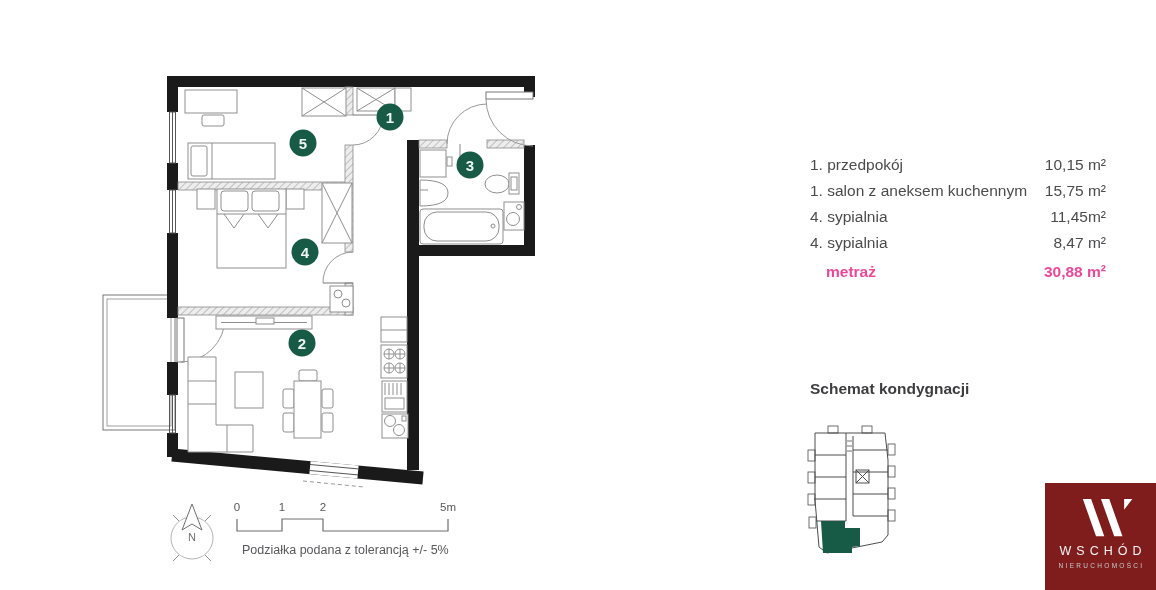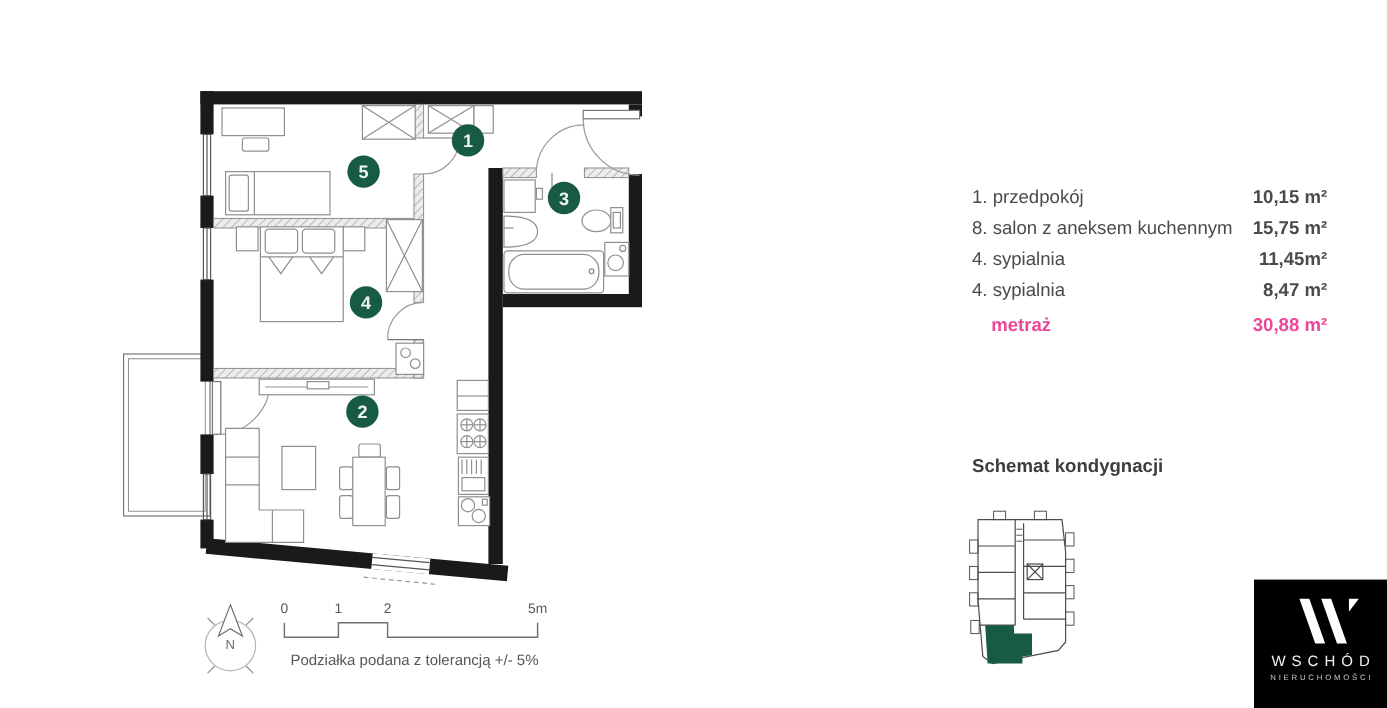--- a/index.html
+++ b/index.html
@@ -3,25 +3,25 @@
 <meta charset="utf-8">
 <style>
   html,body{margin:0;padding:0;}
   body{
     width:1156px;height:590px;position:relative;background:#ffffff;overflow:hidden;
     font-family:"Liberation Sans","DejaVu Sans",sans-serif;color:#4b4b4d;
   }
   #plan-svg{position:absolute;left:0;top:0;}
   .legend{position:absolute;left:810px;top:152px;width:296px;font-size:15.5px;}
   .lrow{display:flex;justify-content:space-between;line-height:26px;white-space:nowrap;}
-  .lrow .val{text-align:right;font-weight:bold;}
+  .lrow .val{text-align:right;}
   .lrow.total{font-weight:bold;color:#ec4899;margin-top:3px;margin-left:16px;}
   .schem-title{position:absolute;left:810px;top:380px;font-size:15.5px;font-weight:bold;color:#3d3d3f;}
   .scale-note{position:absolute;left:242px;top:543px;font-size:12.5px;color:#57575a;}
-  .logo{position:absolute;left:1045px;top:483px;width:111px;height:107px;background:#000000;
+  .logo{position:absolute;left:1045px;top:483px;width:111px;height:107px;background:#7f1d1d;
         display:flex;flex-direction:column;align-items:center;}
   .logo-mark{margin-top:12px;}
   .logo-name{color:#f2f2f3;font-size:12.5px;letter-spacing:5px;margin-top:3px;margin-left:5px;}
   .logo-sub{color:#c9cacd;font-size:6.5px;letter-spacing:2.3px;margin-top:4px;margin-left:2px;}
 </style>
 </head>
 <body>
 
 <svg id="plan-svg" width="1156" height="590" viewBox="0 0 1156 590">
   <defs>
@@ -318,21 +318,21 @@
     <path d="M821,521 L845,521 L845,528 L860,528 L860,546 L852,547 L852,553 L823,553 Z" stroke="none" fill="#175a45"></path>
   </g>
 </svg>
 
 <div class="legend">
   <div class="lrow">
     <span>1. przedpokój</span>
     <span class="val">10,15 m²</span>
   </div>
   <div class="lrow">
-    <span>8. salon z aneksem kuchennym</span>
+    <span>1. salon z aneksem kuchennym</span>
     <span class="val">15,75 m²</span>
   </div>
   <div class="lrow">
     <span>4. sypialnia</span>
     <span class="val">11,45m²</span>
   </div>
   <div class="lrow">
     <span>4. sypialnia</span>
     <span class="val">8,47 m²</span>
   </div>

